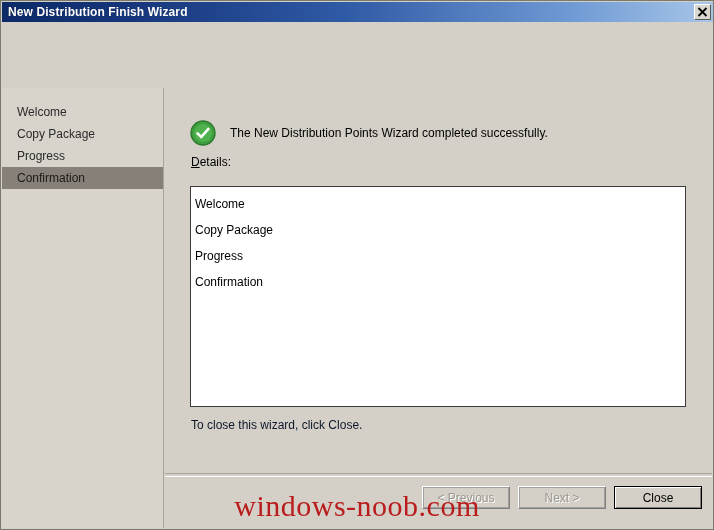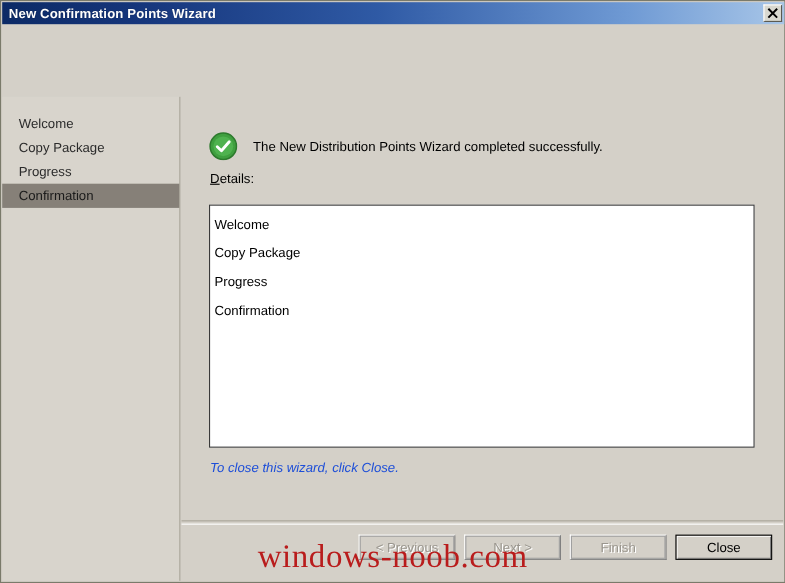--- a/index.html
+++ b/index.html
@@ -165,22 +165,21 @@
     font-size: 12px;
     color: #000000;
     white-space: nowrap;
   }
 
   #closing-text {
     position: absolute;
     left: 26px;
     top: 330px;
     font-size: 12px;
-    color: #1d4ed8;
-    font-style: italic;
+    color: #0f172a;
   }
 
   
   #footer-sep {
     position: absolute;
     left: 0;
     right: 0;
     top: 385px;
     height: 2px;
     border-top: 1px solid #a8a498;
@@ -239,21 +238,21 @@
     user-select: none;
     z-index: 50;
   }
 </style>
 </head>
 <body>
 
 <div id="window">
 
   <div id="titlebar">
-    <span id="title-text">New Confirmation Points Wizard</span>
+    <span id="title-text">New Distribution Finish Wizard</span>
     <div id="close-box">
       <svg width="11" height="10" viewBox="0 0 11 10">
         <path d="M1.5 1 L9.5 9 M9.5 1 L1.5 9" stroke="#000000" stroke-width="1.8" fill="none"></path>
       </svg>
     </div>
   </div>
 
 
   <div id="sidebar">
     <div class="side-item">Welcome</div>
@@ -282,21 +281,20 @@
       <div class="detail-line">Confirmation</div>
     </div>
 
     <div id="closing-text">To close this wizard, click Close.</div>
 
     <div id="footer-sep"></div>
 
     <div id="buttons">
       <button class="btn disabled" disabled="">&lt; Previous</button>
       <button class="btn disabled" disabled="">Next &gt;</button>
-      <button class="btn disabled" disabled="">Finish</button>
       <button class="btn default">Close</button>
     </div>
 
   </div>
 
   <div id="watermark">windows-noob.com</div>
 
 </div>
 
 </body></html>

